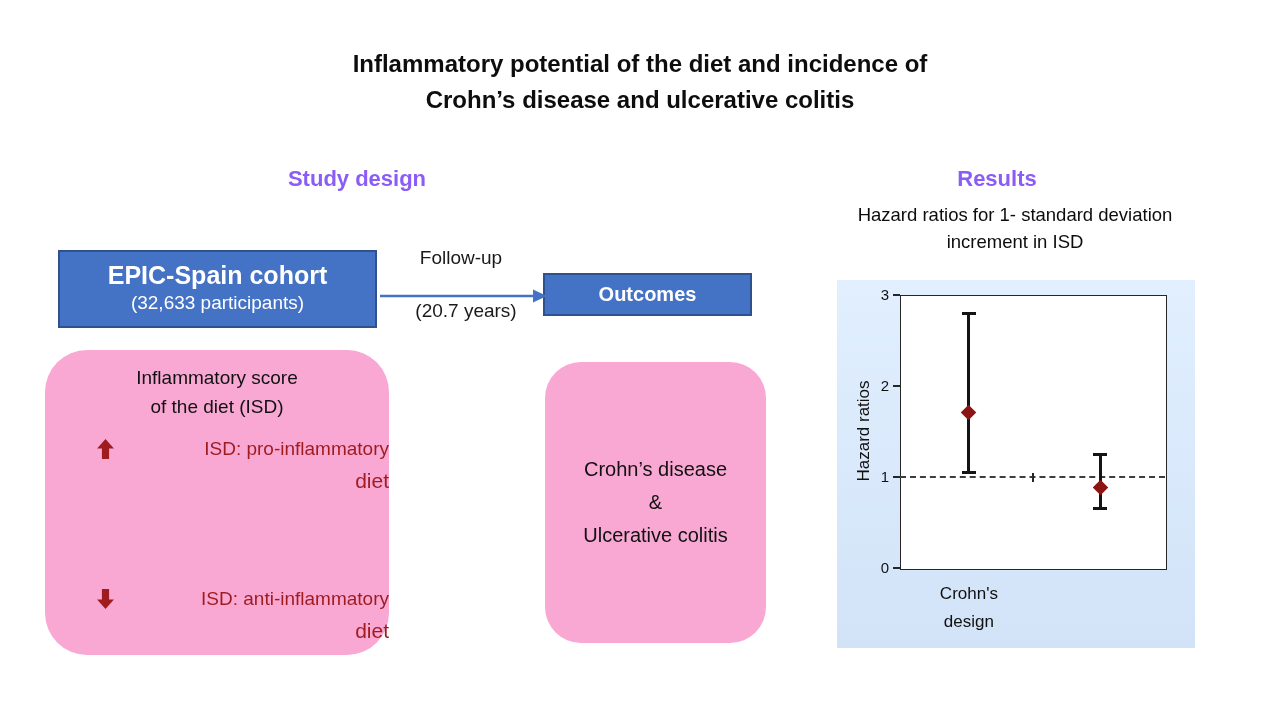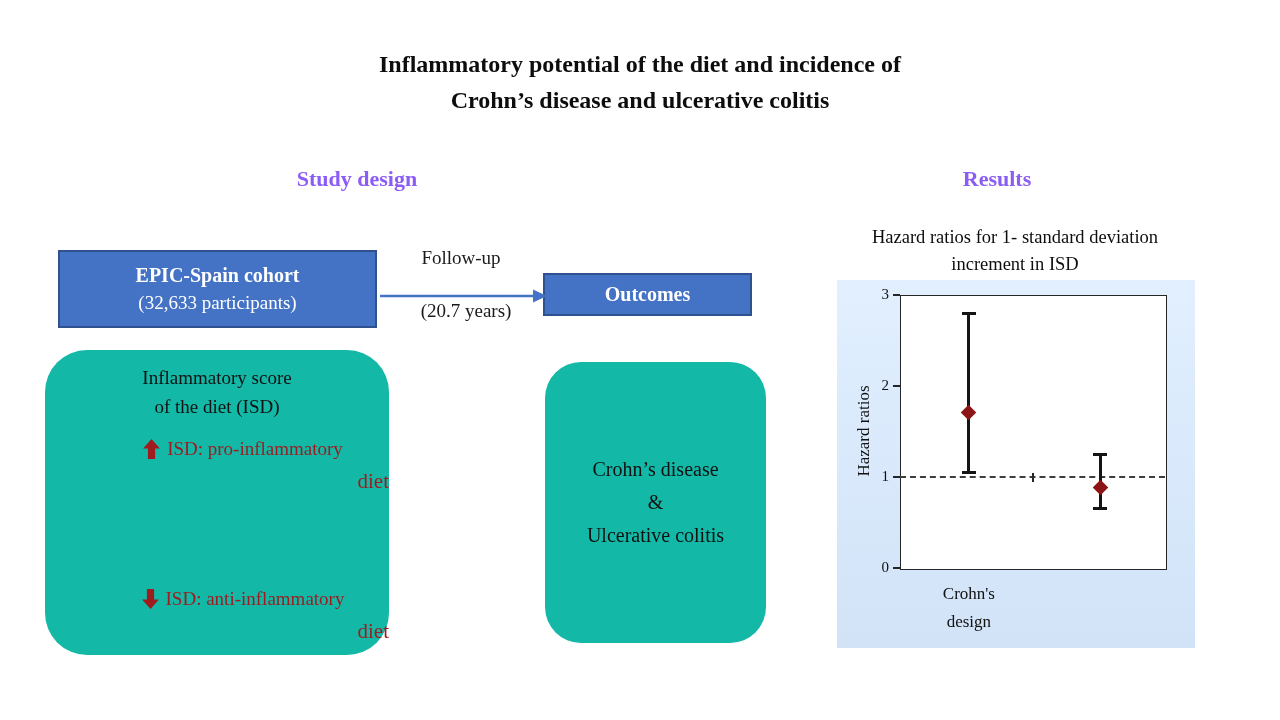--- a/index.html
+++ b/index.html
@@ -1,57 +1,57 @@
 <!DOCTYPE html>
 <html><head>
 <meta charset="utf-8">
 <style>
   html,body { margin:0; padding:0; background:#fff; }
   #canvas {
     position:relative; width:1280px; height:720px; background:#ffffff;
-    font-family:Liberation Serif, serif; color:#1a1a1a; overflow:hidden;
+    font-family:Liberation Sans, sans-serif; color:#1a1a1a; overflow:hidden;
   }
   .abs { position:absolute; }
 
   .main-title { left:0; top:46px; width:1280px; text-align:center;
     font-size:24px; font-weight:bold; line-height:36px; color:#0d0d0d; }
 
   .section-heading { font-size:22px; font-weight:bold; text-align:center; color:#8b5cf6; }
   .heading-study   { left:247px; top:166px; width:220px; }
   .heading-results { left:887px; top:166px; width:220px; }
 
   .blue-box { background:#4472C4; border:2px solid #2F528F; color:#ffffff;
     display:flex; flex-direction:column; align-items:center; justify-content:center;
     box-sizing:border-box; text-align:center; }
   .cohort-box   { left:58px;  top:250px; width:319px; height:78px; line-height:28px; }
-  .cohort-name  { font-size:20px; font-weight:bold; }
+  .cohort-name  { font-size:25px; font-weight:bold; }
   .cohort-sub   { font-size:19px; }
   .outcomes-box { left:543px; top:273px; width:209px; height:43px;
     font-size:20px; font-weight:bold; }
 
   .followup-label { left:381px; top:247px; width:160px; text-align:center; font-size:19px; }
   .followup-years { left:381px; top:300px; width:170px; text-align:center; font-size:19px; }
 
-  .soft-box { background:#14b8a6; box-sizing:border-box; }
+  .soft-box { background:#f9a8d4; box-sizing:border-box; }
   .isd-box  { left:45px; top:350px; width:344px; height:305px; border-radius:42px; }
   .isd-title { position:absolute; top:13px; left:0; width:100%; text-align:center;
     font-size:19px; line-height:29px; color:#111; }
   .isd-row { position:absolute; left:52px; width:292px; display:flex;
-    justify-content:center; align-items:center; gap:7px;
+    justify-content:space-between; align-items:center; gap:7px;
     color:#9E1B1E; font-size:19px; }
   .isd-row-line2 { position:absolute; left:52px; width:292px; text-align:right;
     color:#9E1B1E; font-size:21px; }
   .row-high  { top:88px; }  .row-high2 { top:119px; }
   .row-low   { top:238px; } .row-low2  { top:269px; }
 
   .disease-box { left:545px; top:362px; width:221px; height:281px; border-radius:36px;
     display:flex; flex-direction:column; align-items:center; justify-content:center;
     font-size:20px; line-height:33px; color:#111; text-align:center; }
 
-  .chart-subtitle { left:820px; top:224px; width:390px; text-align:center;
+  .chart-subtitle { left:820px; top:201px; width:390px; text-align:center;
     font-size:18.5px; line-height:27px; color:#0d0d0d; }
   .chart-panel { left:837px; top:280px; width:358px; height:368px;
     background:linear-gradient(180deg, #E1EFFE 0%, #D2E3F8 100%); }
   .plot-area { position:absolute; left:63px; top:15px; width:265px; height:273px;
     background:#ffffff; border:1.5px solid #262626; box-sizing:content-box; }
   .ytick-line { position:absolute; width:7px; height:2px; background:#262626; }
   .ytick-label { position:absolute; width:26px; text-align:right; font-size:15px; color:#111; }
   .ylabel-anchor { position:absolute; left:27px; top:151px; width:0; height:0; }
   .ylabel-anchor span { position:absolute; white-space:nowrap;
     transform:translate(-50%,-50%) rotate(-90deg); font-size:17px; color:#111; }

